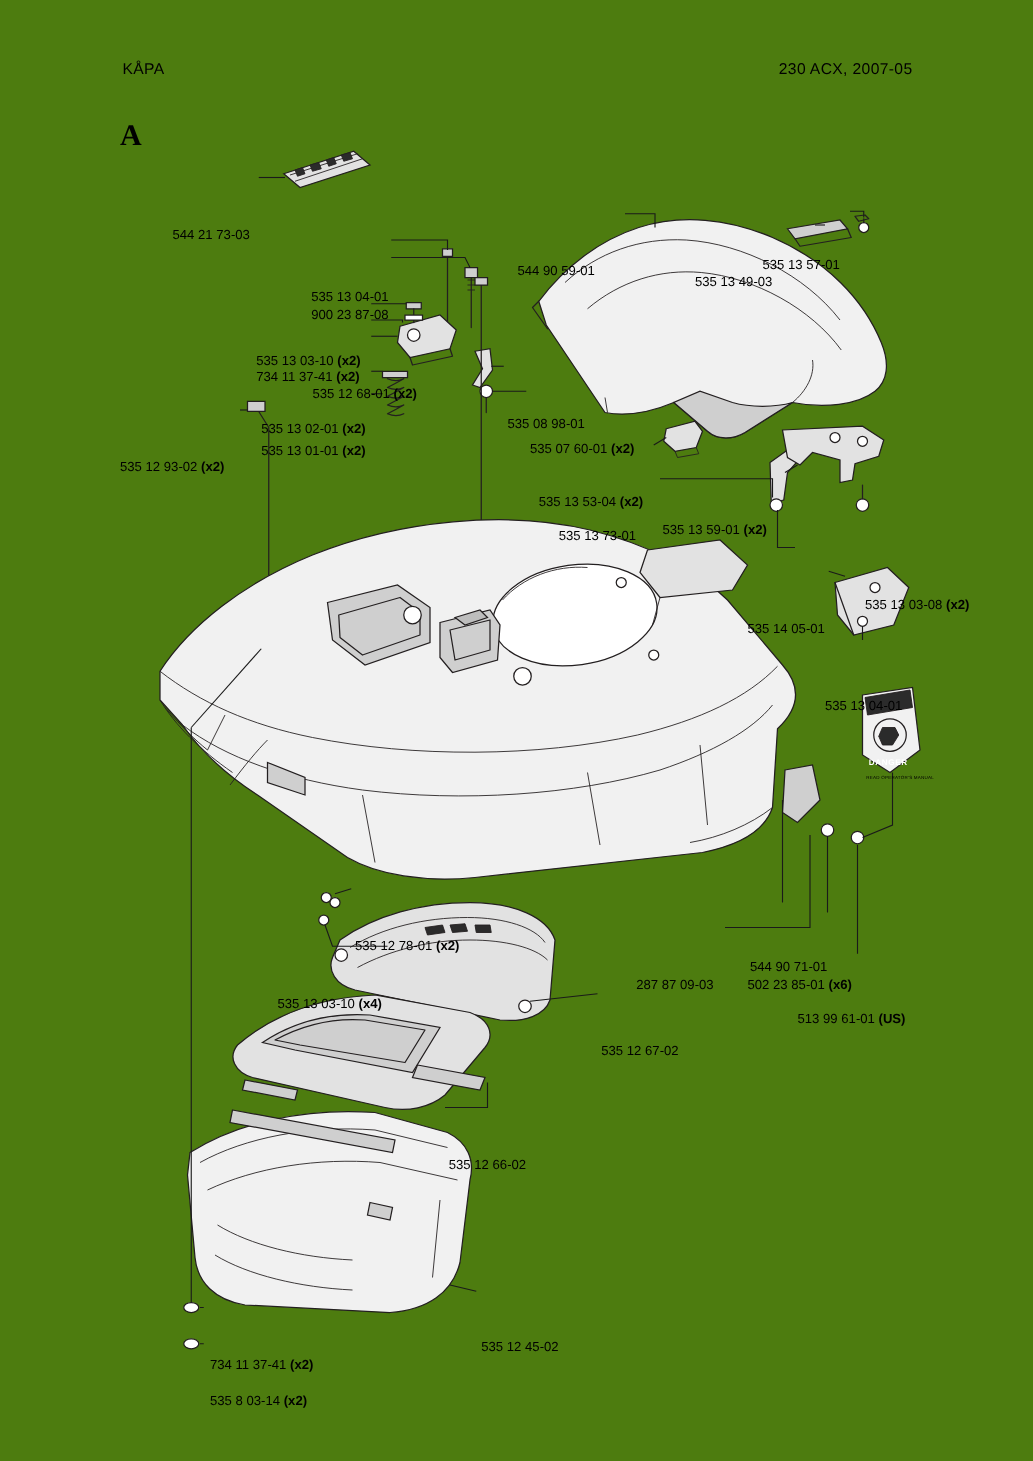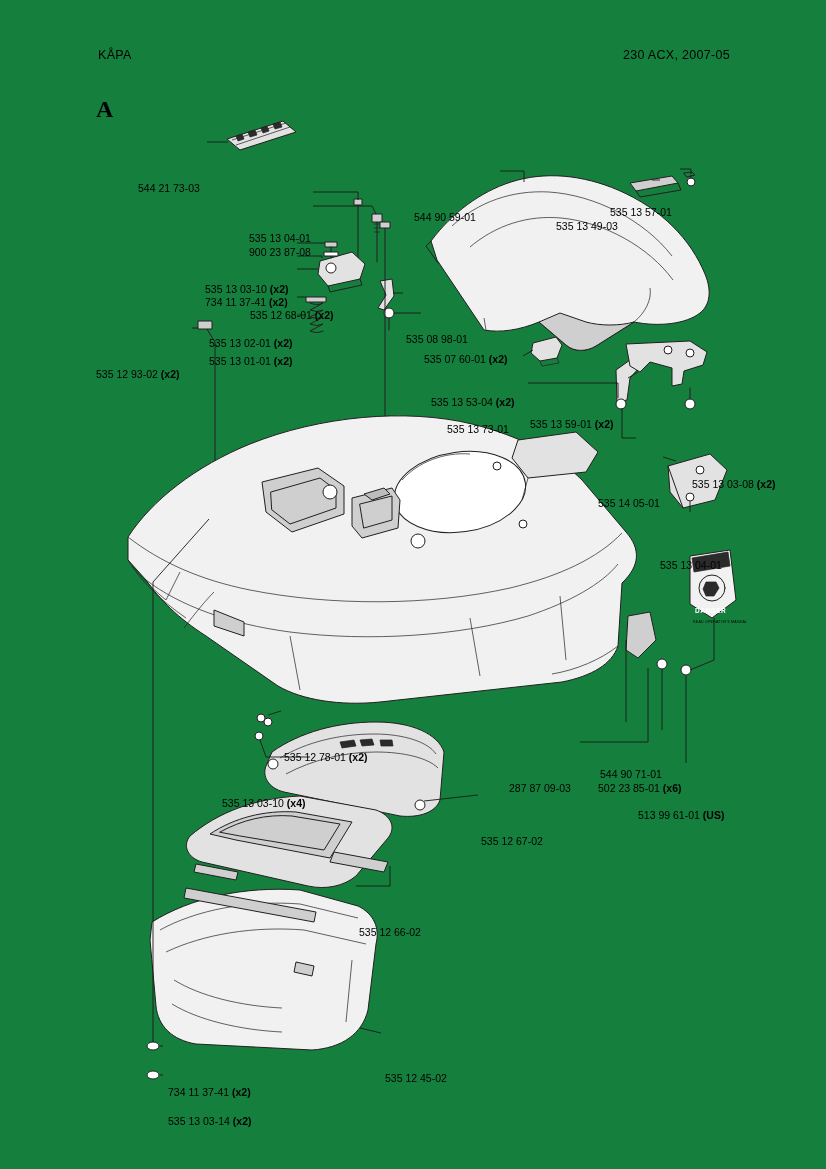--- a/index.html
+++ b/index.html
@@ -8,21 +8,21 @@
     background: #ffffff;
   }
   body {
     font-family: "Liberation Sans", sans-serif;
     color: #000000;
   }
   #page {
     position: relative;
     width: 826px;
     height: 1169px;
-    background: #15803d;
+    background: #4d7c0f;
     overflow: hidden;
   }
   .hdr {
     position: absolute;
     top: 48px;
     font-size: 12.5px;
     letter-spacing: 0.3px;
     color: #000;
   }
   .hdr-left { left: 98px; }
@@ -358,18 +358,18 @@
   <div class="lbl" style="left:481px; top:789px;"><span>535 12 67-02</span></div>
   <div class="lbl" style="left:359px; top:880px;"><span>535 12 66-02</span></div>
 
   <div class="lbl" style="left:600px; top:722px;"><span>544 90 71-01</span></div>
   <div class="lbl" style="left:509px; top:736px;"><span>287 87 09-03</span></div>
   <div class="lbl" style="left:598px; top:736px;"><span>502 23 85-01</span> <b>(x6)</b></div>
   <div class="lbl" style="left:638px; top:763px;"><span>513 99 61-01</span> <b>(US)</b></div>
 
   <div class="lbl" style="left:385px; top:1026px;"><span>535 12 45-02</span></div>
   <div class="lbl" style="left:168px; top:1040px;"><span>734 11 37-41</span> <b>(x2)</b></div>
-  <div class="lbl" style="left:168px; top:1069px;"><span>535 13 03-14</span> <b>(x2)</b></div>
+  <div class="lbl" style="left:168px; top:1069px;"><span>535 8 03-14</span> <b>(x2)</b></div>
 
   <div class="lbl" style="left:695px; top:559px; font-size:6.5px; color:#ffffff; font-weight:bold; letter-spacing:0.5px;">DANGER</div>
   <div class="lbl" style="left:693px; top:570px; font-size:3.6px; color:#000; letter-spacing:0.2px;">READ OPERATOR'S MANUAL</div>
 
 </div>
 
 </body></html>

